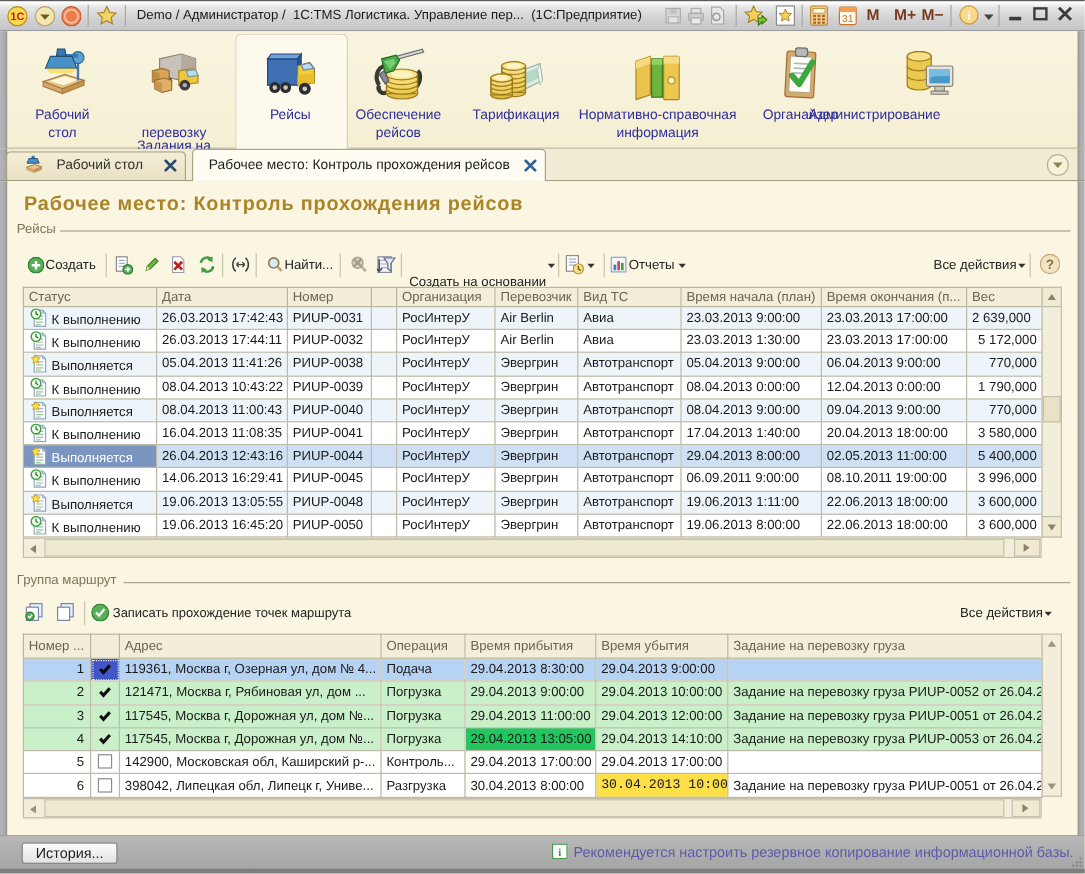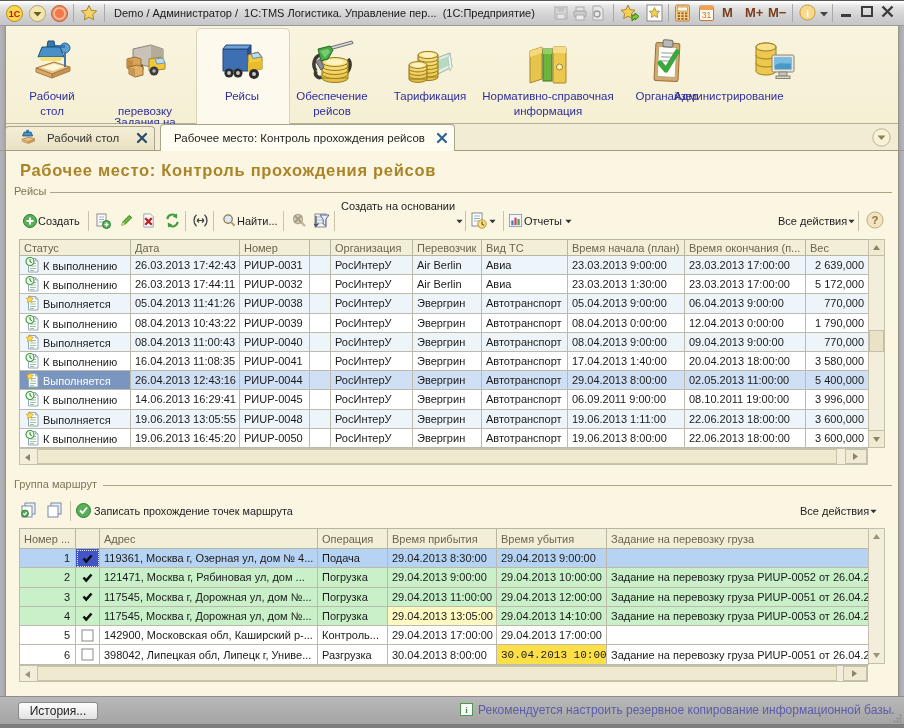--- a/index.html
+++ b/index.html
@@ -320,21 +320,21 @@
 <rect x="1" y="2" width="11" height="13" fill="#f4f4f0" stroke="#8a8a9a"></rect>
 <g stroke="#a8b0c8" stroke-width="1">
       <line x1="3" y1="5" x2="10" y2="5"></line>
       <line x1="3" y1="8" x2="10" y2="8"></line>
       <line x1="3" y1="11" x2="10" y2="11"></line>
     </g>
 <path d="M6 3 L15 3 L11.8 7.5 L11.8 14 L9.2 12 L9.2 7.5 Z" fill="#e8ecf4" stroke="#5a6a8a"></path>
 <path d="M2 4 L2 14 L4.5 11.5 M2 14 L-0.5 11.5" stroke="#3a4a6a" stroke-width="1.2" fill="none"></path>
 </svg>
 <div class="abs tb-sep" style="left:334px;top:211px;"></div>
-<div class="abs" style="left:341px;top:200px;font-size:11px;color:#222;">Создать на основании</div>
+<div class="abs" style="left:341px;top:229px;font-size:11px;color:#222;">Создать на основании</div>
 <svg class="abs" style="left:456px;top:219px;" width="7" height="5" viewBox="0 0 8 5">
     <path d="M0.5 0.5 L7.5 0.5 L4 4.5 Z" fill="#333"></path>
   </svg>
 <div class="abs tb-sep" style="left:465px;top:211px;"></div>
 <svg class="abs" style="left:470px;top:212px;" width="17" height="17" viewBox="0 0 17 17">
 <rect x="2" y="1" width="10" height="13" fill="#fff" stroke="#8a8a8a"></rect>
 <g stroke="#9ab0c8" stroke-width="1">
       <line x1="4" y1="4" x2="10" y2="4"></line>
       <line x1="4" y1="6.5" x2="10" y2="6.5"></line>
       <line x1="4" y1="9" x2="10" y2="9"></line>
@@ -406,21 +406,21 @@
             <path d="M5 2.2 L5 4.5 L6.8 5.6" stroke="#1e6c1e" stroke-width="1" fill="none"></path>
           </svg>К выполнению</td>
         <td>26.03.2013 17:42:43</td>
         <td>РИUP-0031</td>
         <td></td>
         <td>РосИнтерУ</td>
         <td>Air Berlin</td>
         <td>Авиа</td>
         <td>23.03.2013 9:00:00</td>
         <td>23.03.2013 17:00:00</td>
-        <td style="text-align:right;padding-right:4px;">2 639,000</td>
+        <td style="text-align:left;padding-right:4px;">2 639,000</td>
       </tr>
 <tr class="" style="height:19.2px;">
         <td style=""><svg width="15" height="16" viewBox="0 0 15 16" style="display:inline-block;vertical-align:-3px;margin:0 3px 0 1px;">
             <path d="M3.5 1.5 L10.5 1.5 L13 4 L13 15 L3.5 15 Z" fill="#fdfdff" stroke="#92a8bc"></path>
             <path d="M10.5 1.5 L10.5 4 L13 4 Z" fill="#d8e4ec" stroke="#92a8bc" stroke-width="0.8"></path>
             <g stroke="#9cb8cc" stroke-width="1">
               <line x1="5" y1="6.5" x2="11" y2="6.5"></line>
             </g>
             <g stroke="#9cc49c" stroke-width="1">
               <line x1="5" y1="9" x2="11" y2="9"></line>
@@ -727,21 +727,21 @@
         <td style="background:#c9f0c9;">29.04.2013 12:00:00</td>
         <td style="background:#c9f0c9;">Задание на перевозку груза РИUP-0051 от 26.04.2...</td>
       </tr>
 <tr style="height:19.3px;">
         <td style="background:#c9f0c9;text-align:right;padding-right:5px;">4</td>
         <td style="background:#c9f0c9;text-align:center;padding:0;"><svg width="13" height="13" viewBox="0 0 13 13" style="display:inline-block;vertical-align:-2px;">
             <path d="M2.5 6.5 L5.2 9.5 L10.5 3.5" stroke="#111" stroke-width="2.6" fill="none"></path>
           </svg></td>
         <td style="background:#c9f0c9;">117545, Москва г, Дорожная ул, дом №...</td>
         <td style="background:#c9f0c9;">Погрузка</td>
-        <td style="background:#fef9c3;">29.04.2013 13:05:00</td>
+        <td style="background:#22c55e;">29.04.2013 13:05:00</td>
         <td style="background:#c9f0c9;">29.04.2013 14:10:00</td>
         <td style="background:#c9f0c9;">Задание на перевозку груза РИUP-0053 от 26.04.2...</td>
       </tr>
 <tr style="height:19.3px;">
         <td style="background:#fff;text-align:right;padding-right:5px;">5</td>
         <td style="background:#fff;text-align:center;padding:0;"><svg width="13" height="13" viewBox="0 0 13 13" style="display:inline-block;vertical-align:-2px;">
             <rect x="1" y="1" width="11" height="11" fill="#fff" stroke="#8a8a8a"></rect>
           </svg></td>
         <td style="background:#fff;">142900, Московская обл, Каширский р-...</td>
         <td style="background:#fff;">Контроль...</td>

